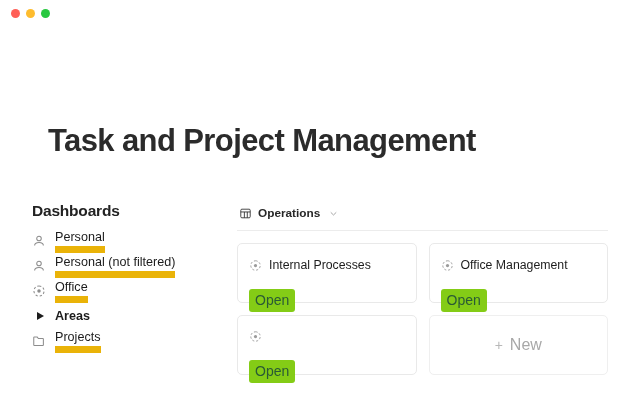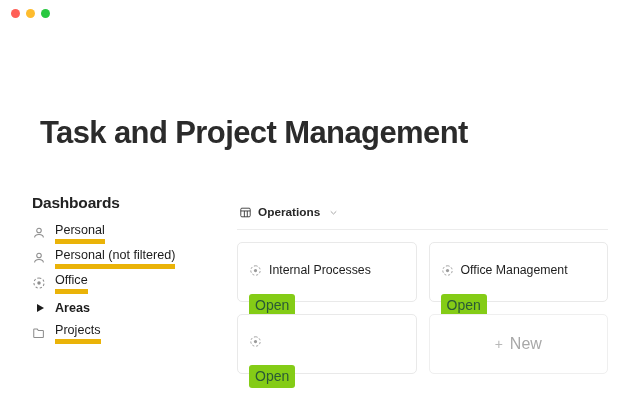--- a/index.html
+++ b/index.html
@@ -33,21 +33,21 @@
   }
   .dot-red    { background: #ff5f57; }
   .dot-yellow { background: #febc2e; }
   .dot-green  { background: #28c840; }
 
   
   .page {
     padding: 0 32px;
   }
   .page-title {
-    margin: 8px;
+    margin: 16px;
     padding-top: 82px;
     font-size: 31px;
     font-weight: 700;
     letter-spacing: -0.6px;
     color: #2b2b2b;
     line-height: 1.1;
   }
 
   .columns {
     display: flex;
@@ -86,21 +86,21 @@
     flex: 0 0 14px;
     display: flex;
     align-items: center;
     justify-content: center;
     color: #8d8d8d;
   }
   .nav-icon svg { display: block; }
   .nav-label {
     font-size: 12.6px;
     color: #1c1c1c;
-    border-bottom: 5px solid #eab308;
+    border-bottom: 7px solid #eab308;
     line-height: 1.35;
   }
   .nav-label.no-underline {
     border-bottom: none;
     font-weight: 600;
   }
   .triangle {
     width: 0;
     height: 0;
     border-top: 4.5px solid transparent;
@@ -111,21 +111,21 @@
 
   
   .main {
     flex: 1 1 auto;
     min-width: 0;
   }
   .tabs-row {
     display: flex;
     align-items: center;
     gap: 6px;
-    margin-top: 8px;
+    margin-top: 1px;
   }
   .tab {
     display: flex;
     align-items: center;
     gap: 6px;
     padding: 3px 2px;
     cursor: pointer;
   }
   .tab-icon {
     width: 13px;
@@ -156,21 +156,21 @@
     display: grid;
     grid-template-columns: 1fr 1fr;
     gap: 12px;
     margin-top: 12px;
   }
   .card {
     border: 1px solid #e9e9e9;
     border-radius: 5px;
     height: 60px;
     box-sizing: border-box;
-    padding: 20px 11px;
+    padding: 14px 11px;
     background: #ffffff;
     cursor: pointer;
   }
   .card-head {
     display: flex;
     align-items: center;
     gap: 7px;
   }
   .card-icon {
     width: 13px;

